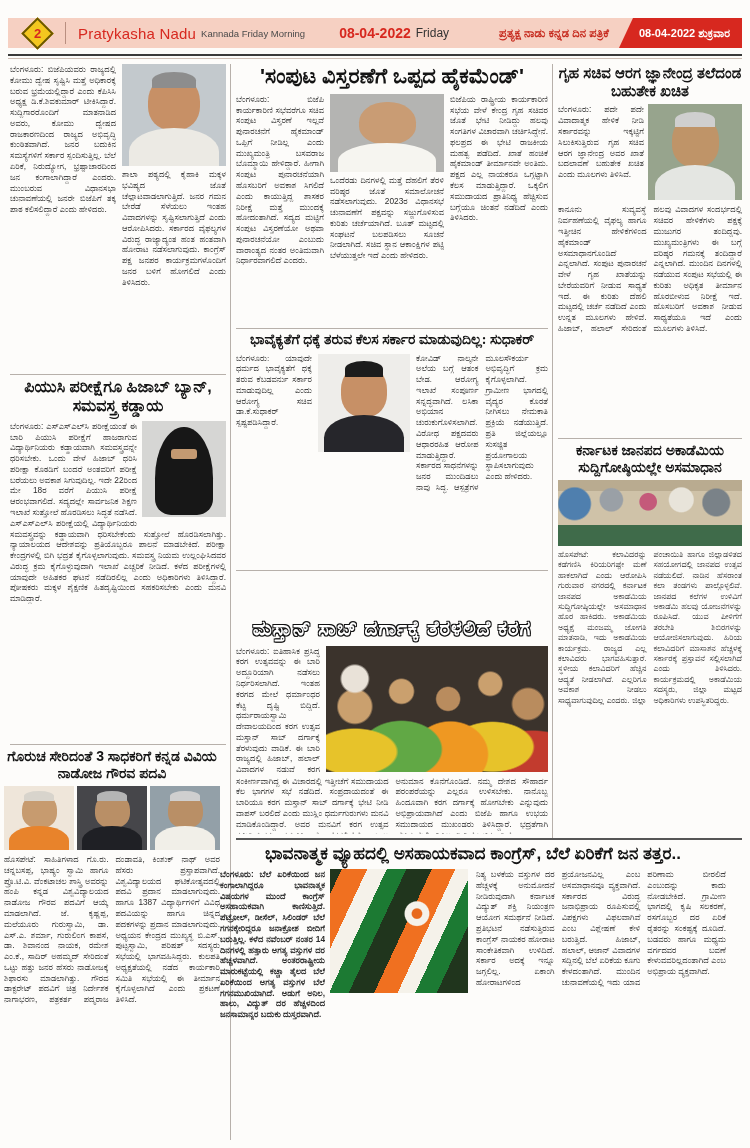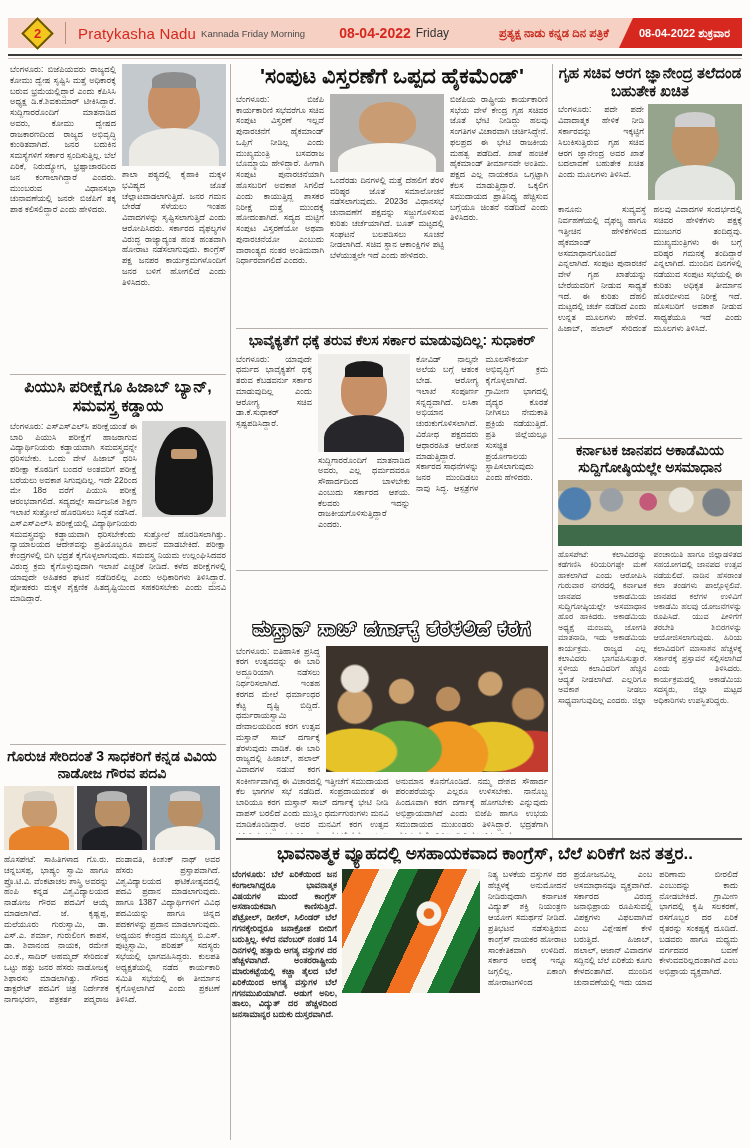--- a/index.html
+++ b/index.html
@@ -142,29 +142,28 @@
     <div class="row">
       <div class="bcol" style="width:88px;flex:0 0 auto;">ಬೆಂಗಳೂರು: ಬಿಜೆಪಿ ಕಾರ್ಯಕಾರಿಣಿ ಸಭೆವರೆಗೂ ಸಚಿವ ಸಂಪುಟ ವಿಸ್ತರಣೆ ಇಲ್ಲವೆ ಪುನಾರಚನೆಗೆ ಹೈಕಮಾಂಡ್ ಒಪ್ಪಿಗೆ ನೀಡಿಲ್ಲ ಎಂದು ಮುಖ್ಯಮಂತ್ರಿ ಬಸವರಾಜ ಬೊಮ್ಮಾಯಿ ಹೇಳಿದ್ದಾರೆ. ಹೀಗಾಗಿ ಸಂಪುಟ ಪುನಾರಚನೆಯಾಗಿ ಹೊಸಬರಿಗೆ ಅವಕಾಶ ಸಿಗಲಿದೆ ಎಂದು ಕಾಯುತ್ತಿದ್ದ ಶಾಸಕರ ನಿರೀಕ್ಷೆ ಮತ್ತೆ ಮುಂದಕ್ಕೆ ಹೋದಂತಾಗಿದೆ. ಸದ್ಯದ ಮಟ್ಟಿಗೆ ಸಂಪುಟ ವಿಸ್ತರಣೆಯೋ ಅಥವಾ ಪುನಾರಚನೆಯೋ ಎಂಬುದು ವಾರಾಂತ್ಯದ ನಂತರ ಅಂತಿಮವಾಗಿ ನಿರ್ಧಾರವಾಗಲಿದೆ ಎಂದರು.</div>
       <div style="width:114px;flex:0 0 auto;">
         <div class="fig portrait fig-bommai" style="width:114px;height:78px;"></div>
         <div class="bcol" style="margin-top:3px;">ಒಂದೆರಡು ದಿನಗಳಲ್ಲಿ ಮತ್ತೆ ದೆಹಲಿಗೆ ತೆರಳಿ ವರಿಷ್ಠರ ಜೊತೆ ಸಮಾಲೋಚನೆ ನಡೆಸಲಾಗುವುದು. 2023ರ ವಿಧಾನಸಭೆ ಚುನಾವಣೆಗೆ ಪಕ್ಷವನ್ನು ಸಜ್ಜುಗೊಳಿಸುವ ಕುರಿತು ಚರ್ಚೆಯಾಗಿದೆ. ಬೂತ್ ಮಟ್ಟದಲ್ಲಿ ಸಂಘಟನೆ ಬಲಪಡಿಸಲು ಸೂಚನೆ ನೀಡಲಾಗಿದೆ. ಸಚಿವ ಸ್ಥಾನ ಆಕಾಂಕ್ಷಿಗಳ ಪಟ್ಟಿ ಬೆಳೆಯುತ್ತಲೇ ಇದೆ ಎಂದು ಹೇಳಿದರು.</div>
       </div>
       <div class="bcol" style="flex:1;">ಬಿಜೆಪಿಯ ರಾಷ್ಟ್ರೀಯ ಕಾರ್ಯಕಾರಿಣಿ ಸಭೆಯ ವೇಳೆ ಕೇಂದ್ರ ಗೃಹ ಸಚಿವರ ಜೊತೆ ಭೇಟಿ ನೀಡಿದ್ದು ಹಲವು ಸಂಗತಿಗಳ ವಿಚಾರವಾಗಿ ಚರ್ಚಿಸಿದ್ದೇನೆ. ಫಲಪ್ರದ ಈ ಭೇಟಿ ರಾಜಕೀಯ ಮಹತ್ವ ಪಡೆದಿದೆ. ಖಾತೆ ಹಂಚಿಕೆ ಹೈಕಮಾಂಡ್ ತೀರ್ಮಾನವೇ ಅಂತಿಮ. ಪಕ್ಷದ ಎಲ್ಲ ನಾಯಕರೂ ಒಗ್ಗಟ್ಟಾಗಿ ಕೆಲಸ ಮಾಡುತ್ತಿದ್ದಾರೆ. ಒಕ್ಕಲಿಗ ಸಮುದಾಯದ ಪ್ರಾತಿನಿಧ್ಯ ಹೆಚ್ಚಿಸುವ ಬಗ್ಗೆಯೂ ಚಿಂತನೆ ನಡೆದಿದೆ ಎಂದು ತಿಳಿಸಿದರು.</div>
     </div>
   </div>
 
-  <div class="art" style="left:236px;top:332px;width:312px;height:236px;">
+  <div class="art" style="left:236px;top:332px;width:312px;height:236px;font-family:Liberation Serif, serif;">
     <div class="hl" style="font-size:14px;">ಭಾವೈಕ್ಯತೆಗೆ ಧಕ್ಕೆ ತರುವ ಕೆಲಸ ಸರ್ಕಾರ ಮಾಡುವುದಿಲ್ಲ: ಸುಧಾಕರ್</div>
     <div class="row">
       <div class="bcol" style="width:76px;flex:0 0 auto;">ಬೆಂಗಳೂರು: ಯಾವುದೇ ಧರ್ಮದ ಭಾವೈಕ್ಯತೆಗೆ ಧಕ್ಕೆ ತರುವ ಕೆಬಡವರ್ನು ಸರ್ಕಾರ ಮಾಡುವುದಿಲ್ಲ ಎಂದು ಆರೋಗ್ಯ ಸಚಿವ ಡಾ.ಕೆ.ಸುಧಾಕರ್ ಸ್ಪಷ್ಟಪಡಿಸಿದ್ದಾರೆ.</div>
       <div style="width:92px;flex:0 0 auto;">
         <div class="fig portrait fig-sudhakar" style="width:92px;height:98px;">
             <i class="hair"></i>
           </div>
-        <div class="bcol" style="margin-top:3px;">ಸುದ್ದಿಗಾರರೊಂದಿಗೆ ಮಾತನಾಡಿದ ಅವರು, ಎಲ್ಲ ಧರ್ಮದವರೂ ಸೌಹಾರ್ದದಿಂದ ಬಾಳಬೇಕು ಎಂಬುದು ಸರ್ಕಾರದ ಆಶಯ. ಕೆಲವರು ಇದನ್ನು ರಾಜಕೀಯಗೊಳಿಸುತ್ತಿದ್ದಾರೆ ಎಂದರು.</div>
       </div>
       <div class="bcol cols2" style="flex:1;">ಕೋವಿಡ್ ನಾಲ್ಕನೇ ಅಲೆಯ ಬಗ್ಗೆ ಆತಂಕ ಬೇಡ. ಆರೋಗ್ಯ ಇಲಾಖೆ ಸಂಪೂರ್ಣ ಸನ್ನದ್ಧವಾಗಿದೆ. ಲಸಿಕಾ ಅಭಿಯಾನ ಚುರುಕುಗೊಳಿಸಲಾಗಿದೆ. ವಿರೋಧ ಪಕ್ಷದವರು ಆಧಾರರಹಿತ ಆರೋಪ ಮಾಡುತ್ತಿದ್ದಾರೆ. ಸರ್ಕಾರದ ಸಾಧನೆಗಳನ್ನು ಜನರ ಮುಂದಿಡಲು ನಾವು ಸಿದ್ಧ. ಆಸ್ಪತ್ರೆಗಳ ಮೂಲಸೌಕರ್ಯ ಅಭಿವೃದ್ಧಿಗೆ ಕ್ರಮ ಕೈಗೊಳ್ಳಲಾಗಿದೆ. ಗ್ರಾಮೀಣ ಭಾಗದಲ್ಲಿ ವೈದ್ಯರ ಕೊರತೆ ನೀಗಿಸಲು ನೇಮಕಾತಿ ಪ್ರಕ್ರಿಯೆ ನಡೆಯುತ್ತಿದೆ. ಪ್ರತಿ ಜಿಲ್ಲೆಯಲ್ಲೂ ಸುಸಜ್ಜಿತ ಪ್ರಯೋಗಾಲಯ ಸ್ಥಾಪಿಸಲಾಗುವುದು ಎಂದು ಹೇಳಿದರು.</div>
     </div>
   </div>
 
   <div class="art" style="left:236px;top:574px;width:312px;height:260px;">
     <div class="hl hl-outline" style="font-size:20px;letter-spacing:1px;margin-top:43px;">ಮಸ್ತಾನ್ ಸಾಬ್ ದರ್ಗಾಕ್ಕೆ ತೆರಳಲಿದೆ ಕರಗ</div>
     <div class="row">
       <div class="bcol" style="width:84px;flex:0 0 auto;height:126px;">ಬೆಂಗಳೂರು: ಐತಿಹಾಸಿಕ ಪ್ರಸಿದ್ಧ ಕರಗ ಉತ್ಸವವನ್ನು ಈ ಬಾರಿ ಅದ್ದೂರಿಯಾಗಿ ನಡೆಸಲು ನಿರ್ಧರಿಸಲಾಗಿದೆ. ಇಂತಹ ಕರಗದ ಮೇಲೆ ಧರ್ಮಾಂಧರ ಕೆಟ್ಟ ದೃಷ್ಟಿ ಬಿದ್ದಿದೆ. ಧರ್ಮರಾಯಸ್ವಾಮಿ ದೇವಾಲಯದಿಂದ ಕರಗ ಉತ್ಸವ ಮಸ್ತಾನ್ ಸಾಬ್ ದರ್ಗಾಕ್ಕೆ ತೆರಳುವುದು ವಾಡಿಕೆ. ಈ ಬಾರಿ ರಾಜ್ಯದಲ್ಲಿ ಹಿಜಾಬ್, ಹಲಾಲ್ ವಿವಾದಗಳ ನಡುವೆ ಕರಗ ದರ್ಗಾಕ್ಕೆ ತೆರಳುವುದೋ ಇಲ್ಲವೋ ಎಂಬ ಚರ್ಚೆ ಹುಟ್ಟಿಕೊಂಡಿತ್ತು.</div>
       <div class="fig fig-karaga" style="flex:1;height:126px;"></div>
@@ -182,21 +181,21 @@
     </div>
     <div class="bcol cols2" style="margin-top:4px;height:226px;">ಕಾನೂನು ಸುವ್ಯವಸ್ಥೆ ನಿರ್ವಹಣೆಯಲ್ಲಿ ವೈಫಲ್ಯ ಹಾಗೂ ಇತ್ತೀಚಿನ ಹೇಳಿಕೆಗಳಿಂದ ಹೈಕಮಾಂಡ್ ಅಸಮಾಧಾನಗೊಂಡಿದೆ ಎನ್ನಲಾಗಿದೆ. ಸಂಪುಟ ಪುನಾರಚನೆ ವೇಳೆ ಗೃಹ ಖಾತೆಯನ್ನು ಬೇರೆಯವರಿಗೆ ನೀಡುವ ಸಾಧ್ಯತೆ ಇದೆ. ಈ ಕುರಿತು ದೆಹಲಿ ಮಟ್ಟದಲ್ಲಿ ಚರ್ಚೆ ನಡೆದಿದೆ ಎಂದು ಉನ್ನತ ಮೂಲಗಳು ಹೇಳಿವೆ. ಹಿಜಾಬ್, ಹಲಾಲ್ ಸೇರಿದಂತೆ ಹಲವು ವಿವಾದಗಳ ಸಂದರ್ಭದಲ್ಲಿ ಸಚಿವರ ಹೇಳಿಕೆಗಳು ಪಕ್ಷಕ್ಕೆ ಮುಜುಗರ ತಂದಿದ್ದವು. ಮುಖ್ಯಮಂತ್ರಿಗಳು ಈ ಬಗ್ಗೆ ವರಿಷ್ಠರ ಗಮನಕ್ಕೆ ತಂದಿದ್ದಾರೆ ಎನ್ನಲಾಗಿದೆ. ಮುಂದಿನ ದಿನಗಳಲ್ಲಿ ನಡೆಯುವ ಸಂಪುಟ ಸಭೆಯಲ್ಲಿ ಈ ಕುರಿತು ಅಧಿಕೃತ ತೀರ್ಮಾನ ಹೊರಬೀಳುವ ನಿರೀಕ್ಷೆ ಇದೆ. ಹೊಸಬರಿಗೆ ಅವಕಾಶ ನೀಡುವ ಸಾಧ್ಯತೆಯೂ ಇದೆ ಎಂದು ಮೂಲಗಳು ತಿಳಿಸಿವೆ.</div>
   </div>
 
   <div class="art" style="left:558px;top:442px;width:184px;height:392px;">
     <div class="hl" style="font-size:14px;">ಕರ್ನಾಟಕ ಜಾನಪದ ಅಕಾಡೆಮಿಯ ಸುದ್ದಿಗೋಷ್ಠಿಯಲ್ಲೇ ಅಸಮಾಧಾನ</div>
     <div class="fig fig-meeting" style="width:184px;height:66px;margin-bottom:4px;"></div>
     <div class="bcol cols2" style="height:284px;font-size:8px;">ಹೊಸಪೇಟೆ: ಕಲಾವಿದರನ್ನು ಕಡೆಗಣಿಸಿ ಕಿರಿಯರಿಗಷ್ಟೇ ಮಣೆ ಹಾಕಲಾಗಿದೆ ಎಂದು ಆರೋಪಿಸಿ ಗುರುವಾರ ನಗರದಲ್ಲಿ ಕರ್ನಾಟಕ ಜಾನಪದ ಅಕಾಡೆಮಿಯ ಸುದ್ದಿಗೋಷ್ಠಿಯಲ್ಲೇ ಅಸಮಾಧಾನ ಹೊರ ಹಾಕಿದರು. ಅಕಾಡೆಮಿಯ ಅಧ್ಯಕ್ಷೆ ಮಂಜಮ್ಮ ಜೋಗತಿ ಮಾತನಾಡಿ, ಇದು ಅಕಾಡೆಮಿಯ ಕಾರ್ಯಕ್ರಮ. ರಾಜ್ಯದ ಎಲ್ಲ ಕಲಾವಿದರು ಭಾಗವಹಿಸುತ್ತಾರೆ. ಸ್ಥಳೀಯ ಕಲಾವಿದರಿಗೆ ಹೆಚ್ಚಿನ ಆದ್ಯತೆ ನೀಡಲಾಗಿದೆ. ಎಲ್ಲರಿಗೂ ಅವಕಾಶ ನೀಡಲು ಸಾಧ್ಯವಾಗುವುದಿಲ್ಲ ಎಂದರು. ಜಿಲ್ಲಾ ಪಂಚಾಯಿತಿ ಹಾಗೂ ಜಿಲ್ಲಾಡಳಿತದ ಸಹಯೋಗದಲ್ಲಿ ಜಾನಪದ ಉತ್ಸವ ನಡೆಯಲಿದೆ. ನಾಡಿನ ಹೆಸರಾಂತ ಕಲಾ ತಂಡಗಳು ಪಾಲ್ಗೊಳ್ಳಲಿವೆ. ಜಾನಪದ ಕಲೆಗಳ ಉಳಿವಿಗೆ ಅಕಾಡೆಮಿ ಹಲವು ಯೋಜನೆಗಳನ್ನು ರೂಪಿಸಿದೆ. ಯುವ ಪೀಳಿಗೆಗೆ ತರಬೇತಿ ಶಿಬಿರಗಳನ್ನು ಆಯೋಜಿಸಲಾಗುವುದು. ಹಿರಿಯ ಕಲಾವಿದರಿಗೆ ಮಾಸಾಶನ ಹೆಚ್ಚಳಕ್ಕೆ ಸರ್ಕಾರಕ್ಕೆ ಪ್ರಸ್ತಾವನೆ ಸಲ್ಲಿಸಲಾಗಿದೆ ಎಂದು ತಿಳಿಸಿದರು. ಕಾರ್ಯಕ್ರಮದಲ್ಲಿ ಅಕಾಡೆಮಿಯ ಸದಸ್ಯರು, ಜಿಲ್ಲಾ ಮಟ್ಟದ ಅಧಿಕಾರಿಗಳು ಉಪಸ್ಥಿತರಿದ್ದರು.</div>
   </div>
 
-  <div class="art" style="left:232px;top:844px;width:506px;height:296px;">
+  <div class="art" style="left:220px;top:844px;width:506px;height:296px;">
     <div class="hl" style="font-size:17px;">ಭಾವನಾತ್ಮಕ ವ್ಯೂಹದಲ್ಲಿ ಅಸಹಾಯಕವಾದ ಕಾಂಗ್ರೆಸ್, ಬೆಲೆ ಏರಿಕೆಗೆ ಜನ ತತ್ತರ..</div>
     <div class="row" style="gap:8px;">
       <div style="width:248px;flex:0 0 auto;font-weight:bold;">
         <div class="fig fig-flags" style="width:138px;height:124px;float:right;margin:0 0 4px 5px;"></div>
         <div class="bcol">ಬೆಂಗಳೂರು: ಬೆಲೆ ಏರಿಕೆಯಿಂದ ಜನ ಕಂಗಾಲಾಗಿದ್ದರೂ ಭಾವನಾತ್ಮಕ ವಿಷಯಗಳ ಮುಂದೆ ಕಾಂಗ್ರೆಸ್ ಅಸಹಾಯಕವಾಗಿ ಕಾಣಿಸುತ್ತಿದೆ. ಪೆಟ್ರೋಲ್, ಡೀಸೆಲ್, ಸಿಲಿಂಡರ್ ಬೆಲೆ ಗಗನಕ್ಕೇರಿದ್ದರೂ ಜನಾಕ್ರೋಶ ಬೀದಿಗೆ ಬರುತ್ತಿಲ್ಲ. ಕಳೆದ ನವೆಂಬರ್ ನಂತರ 14 ದಿನಗಳಲ್ಲಿ ಹತ್ತಾರು ಅಗತ್ಯ ವಸ್ತುಗಳ ದರ ಹೆಚ್ಚಳವಾಗಿದೆ. ಅಂತರರಾಷ್ಟ್ರೀಯ ಮಾರುಕಟ್ಟೆಯಲ್ಲಿ ಕಚ್ಚಾ ತೈಲದ ಬೆಲೆ ಏರಿಕೆಯಿಂದ ಅಗತ್ಯ ವಸ್ತುಗಳ ಬೆಲೆ ಗಗನಮುಖಿಯಾಗಿದೆ. ಅಡುಗೆ ಅನಿಲ, ಹಾಲು, ವಿದ್ಯುತ್ ದರ ಹೆಚ್ಚಳದಿಂದ ಜನಸಾಮಾನ್ಯರ ಬದುಕು ದುಸ್ತರವಾಗಿದೆ.</div>
       </div>
       <div class="bcol cols3" style="flex:1;height:262px;">ನಿತ್ಯ ಬಳಕೆಯ ವಸ್ತುಗಳ ದರ ಹೆಚ್ಚಳಕ್ಕೆ ಅನುಮೋದನೆ ನೀಡಿರುವುದಾಗಿ ಕರ್ನಾಟಕ ವಿದ್ಯುತ್ ಶಕ್ತಿ ನಿಯಂತ್ರಣ ಆಯೋಗ ಸಮರ್ಥನೆ ನೀಡಿದೆ. ಪ್ರತಿಭಟನೆ ನಡೆಸುತ್ತಿರುವ ಕಾಂಗ್ರೆಸ್ ನಾಯಕರ ಹೋರಾಟ ಸಾಂಕೇತಿಕವಾಗಿ ಉಳಿದಿದೆ. ಸರ್ಕಾರ ಅದಕ್ಕೆ ಇನ್ನೂ ಜಗ್ಗಲಿಲ್ಲ. ಏಕಾಂಗಿ ಹೋರಾಟಗಳಿಂದ ಪ್ರಯೋಜನವಿಲ್ಲ ಎಂಬ ಅಸಮಾಧಾನವೂ ವ್ಯಕ್ತವಾಗಿದೆ. ಸರ್ಕಾರದ ವಿರುದ್ಧ ಜನಾಭಿಪ್ರಾಯ ರೂಪಿಸುವಲ್ಲಿ ವಿಪಕ್ಷಗಳು ವಿಫಲವಾಗಿವೆ ಎಂಬ ವಿಶ್ಲೇಷಣೆ ಕೇಳಿ ಬರುತ್ತಿದೆ. ಹಿಜಾಬ್, ಹಲಾಲ್, ಆಜಾನ್ ವಿವಾದಗಳ ಸದ್ದಿನಲ್ಲಿ ಬೆಲೆ ಏರಿಕೆಯ ಕೂಗು ಕೇಳದಂತಾಗಿದೆ. ಮುಂದಿನ ಚುನಾವಣೆಯಲ್ಲಿ ಇದು ಯಾವ ಪರಿಣಾಮ ಬೀರಲಿದೆ ಎಂಬುದನ್ನು ಕಾದು ನೋಡಬೇಕಿದೆ. ಗ್ರಾಮೀಣ ಭಾಗದಲ್ಲಿ ಕೃಷಿ ಸಲಕರಣೆ, ರಸಗೊಬ್ಬರ ದರ ಏರಿಕೆ ರೈತರನ್ನು ಸಂಕಷ್ಟಕ್ಕೆ ದೂಡಿದೆ. ಬಡವರು ಹಾಗೂ ಮಧ್ಯಮ ವರ್ಗದವರ ಬವಣೆ ಕೇಳುವವರಿಲ್ಲದಂತಾಗಿದೆ ಎಂಬ ಅಭಿಪ್ರಾಯ ವ್ಯಕ್ತವಾಗಿದೆ.</div>
     </div>
   </div>
 

